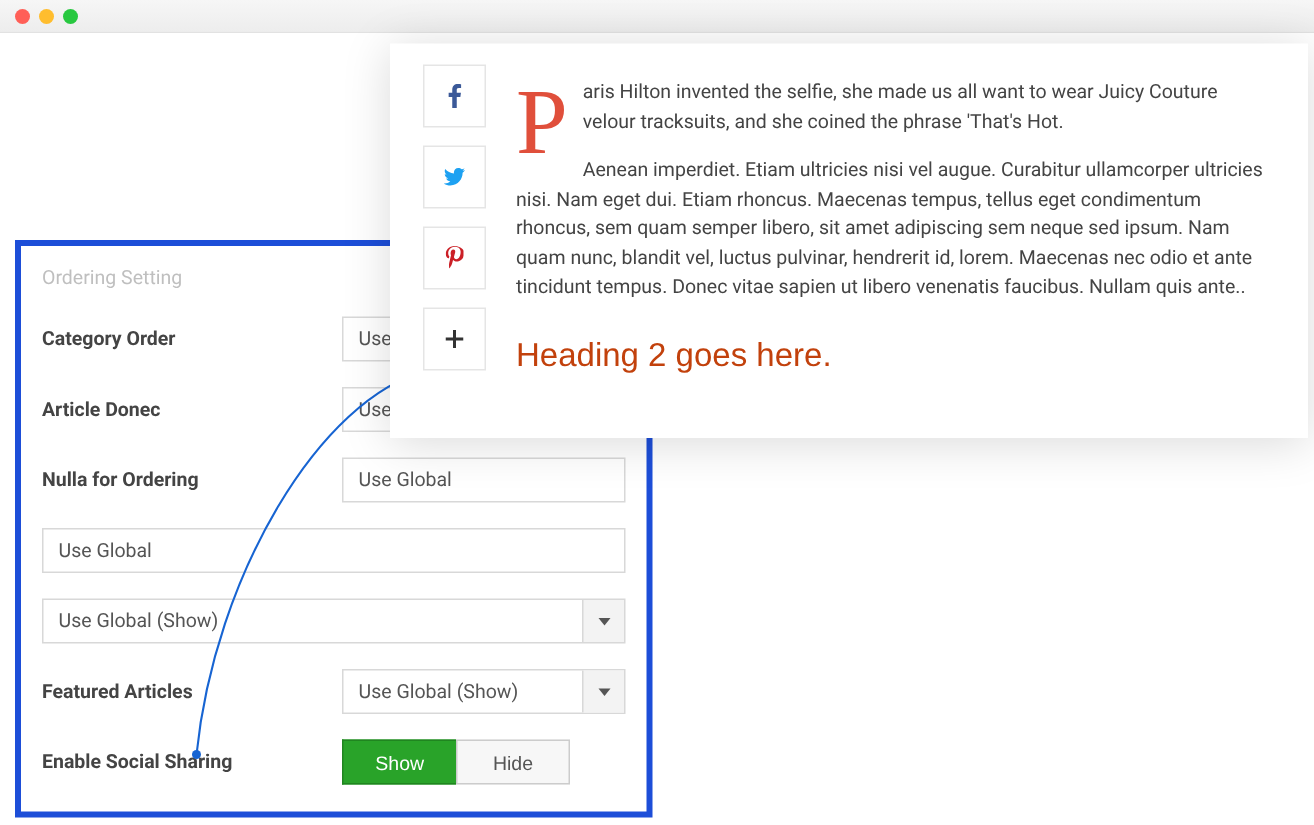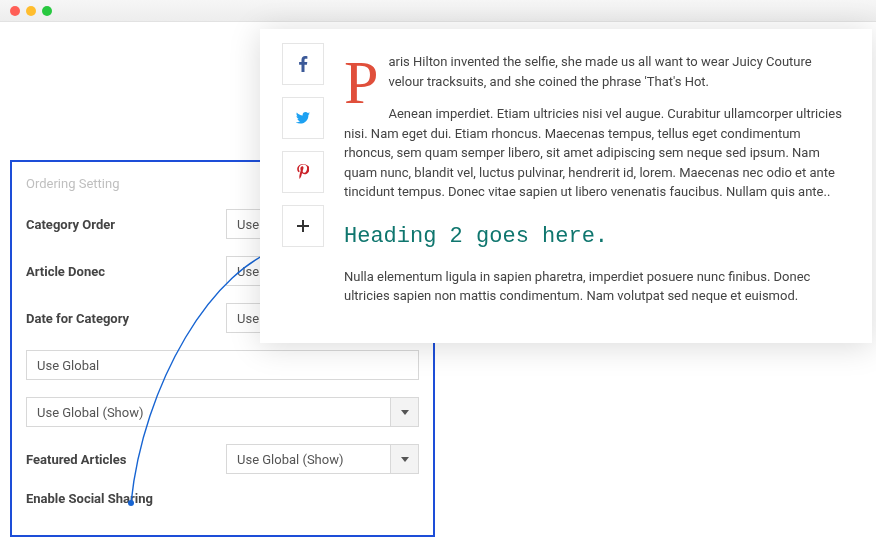--- a/index.html
+++ b/index.html
@@ -28,23 +28,23 @@
   .dot.red { background: #ff5f57; }
   .dot.yellow { background: #ffbd2e; }
   .dot.green { background: #28c840; }
 
   
   .panel {
     position: absolute;
     top: 160px;
     left: 10px;
     width: 425px;
-    border: 2px solid #1d4ed8;
+    border: 4px solid #1d4ed8;
     background: #fff;
-    padding: 14px 14px 29px;
+    padding: 14px 14px 18px;
   }
   .panel-title {
     color: #bfbfbf;
     font-size: 13px;
     margin-bottom: 18px;
   }
   .row {
     display: flex;
     align-items: center;
     margin-bottom: 17px;
@@ -138,23 +138,23 @@
   .dropcap {
     float:left;
     font-family: Georgia, "Times New Roman", serif;
     font-size:62px;
     line-height: 0.85;
     color:#e04f3b;
     padding-right:10px;
     padding-top:4px;
   }
   .heading {
-    font-family: Liberation Mono, monospace;
+    font-family: Liberation Sans, sans-serif;
     font-size:22px;
-    color:#0f766e;
+    color:#c2410c;
     margin: 22px 0 18px;
   }
 
   
   .connector { position:absolute; top:225px; left:123px; width:180px; height:280px; pointer-events:none; }
   .connector svg { overflow:visible; }
 </style>
 </head>
 <body>
 
@@ -173,21 +173,21 @@
         <span>Use Global</span>
       </div>
   </div>
   <div class="row">
     <div class="label">Article Donec</div>
     <div class="select">
         <span>Use Global</span>
       </div>
   </div>
   <div class="row">
-    <div class="label">Date for Category</div>
+    <div class="label">Nulla for Ordering</div>
     <div class="select">
         <span>Use Global</span>
       </div>
   </div>
   <div class="row">
     <div class="select">
         <span>Use Global</span>
       </div>
   </div>
   <div class="row">
@@ -202,20 +202,24 @@
     <div class="label">Featured Articles</div>
     <div class="select split">
       <span class="sel-val">Use Global (Show)</span>
       <span class="caret-box">
           <span class="caret-down"></span>
         </span>
     </div>
   </div>
   <div class="row">
     <div class="label">Enable Social Sharing</div>
+    <div class="toggle">
+      <button class="active">Show</button>
+      <button>Hide</button>
+    </div>
   </div>
 </div>
 
 <div class="connector">
   <svg width="180" height="280">
     <defs>
       <marker id="arrowhead" markerWidth="7" markerHeight="7" refX="5" refY="3.5" orient="auto">
         <polygon points="0 0, 7 3.5, 0 7" fill="#1764d2"></polygon>
       </marker>
     </defs>
@@ -247,15 +251,14 @@
         </svg>
     </div>
   </div>
 
   <div class="content">
     <p class="intro">
       <span class="dropcap">P</span><span>aris Hilton invented the selfie, she made us all want to wear Juicy Couture velour tracksuits, and she coined the phrase 'That's Hot.</span>
     </p>
     <p class="intro">Aenean imperdiet. Etiam ultricies nisi vel augue. Curabitur ullamcorper ultricies nisi. Nam eget dui. Etiam rhoncus. Maecenas tempus, tellus eget condimentum rhoncus, sem quam semper libero, sit amet adipiscing sem neque sed ipsum. Nam quam nunc, blandit vel, luctus pulvinar, hendrerit id, lorem. Maecenas nec odio et ante tincidunt tempus. Donec vitae sapien ut libero venenatis faucibus. Nullam quis ante..</p>
     <div class="heading">Heading 2 goes here.</div>
-    <p class="intro">Nulla elementum ligula in sapien pharetra, imperdiet posuere nunc finibus. Donec ultricies sapien non mattis condimentum. Nam volutpat sed neque et euismod.</p>
   </div>
 </div>
 
 </body></html>

